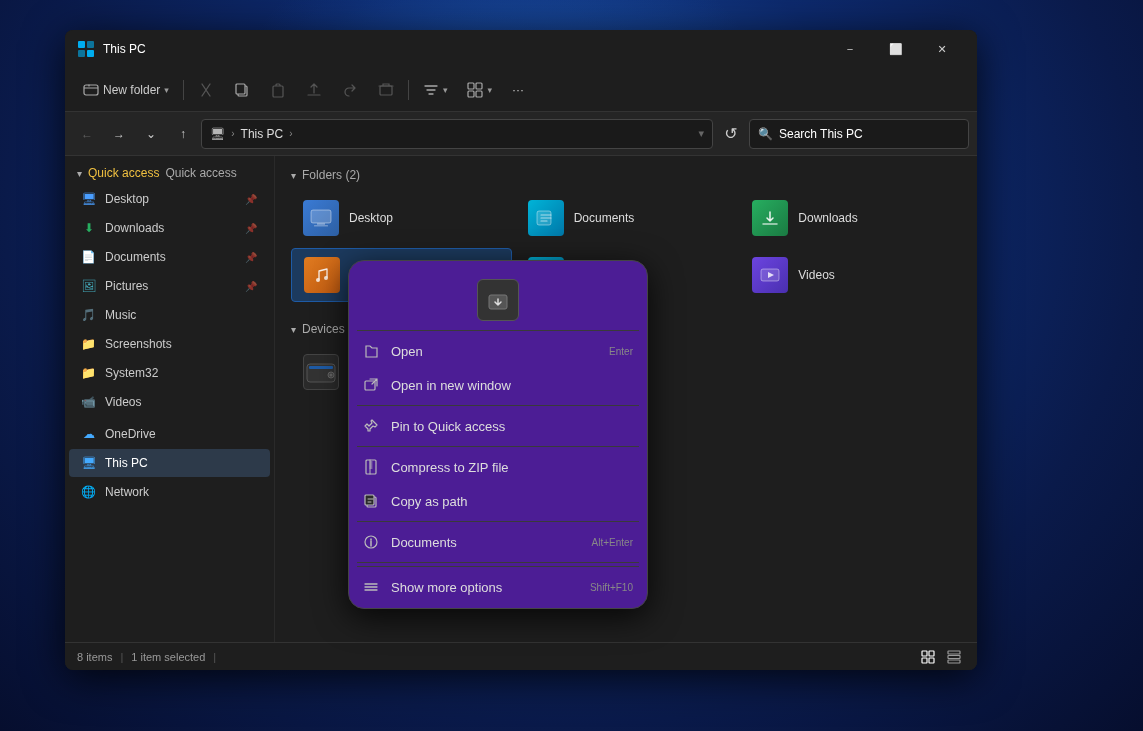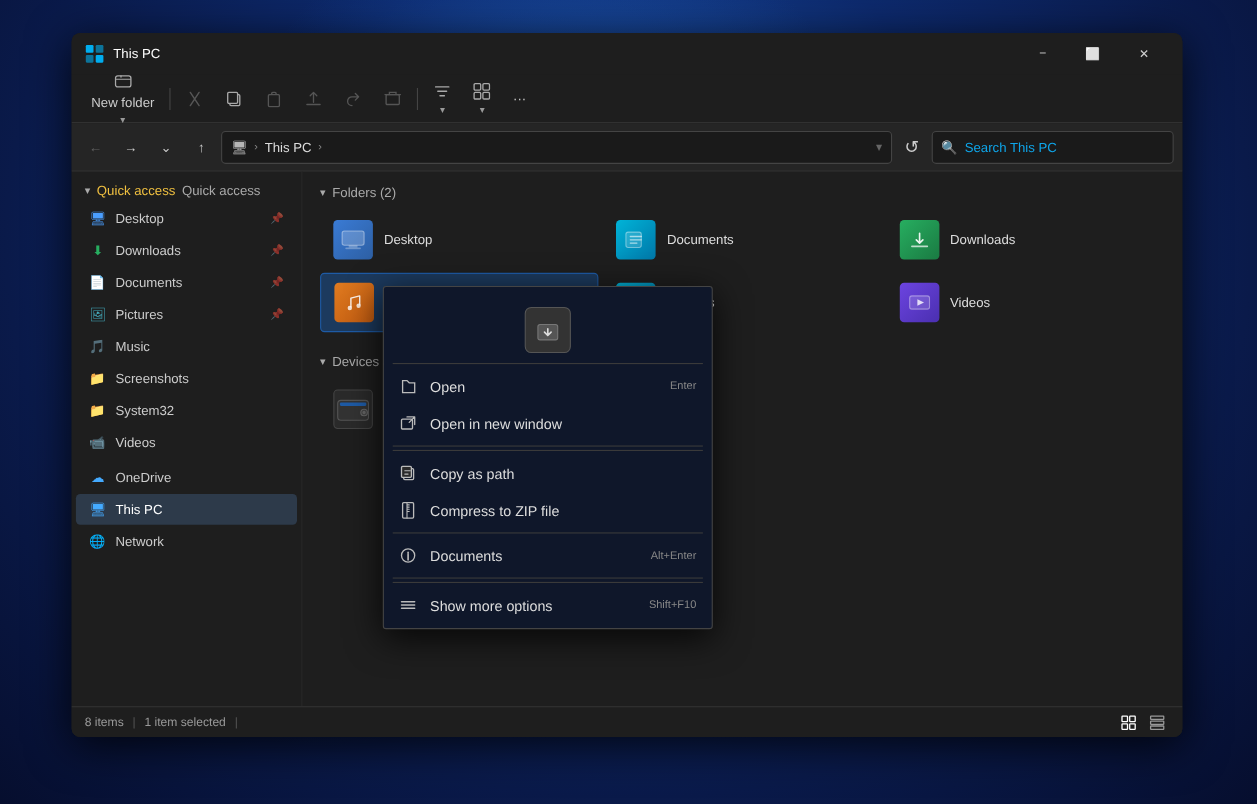--- a/index.html
+++ b/index.html
@@ -31,21 +31,21 @@
       width: 400px; height: 400px;
       border-radius: 50%;
       background: radial-gradient(circle, #1040a0 0%, transparent 70%);
       bottom: 50px; left: 100px;
       opacity: 0.8;
     }
     
     .window {
       position: absolute;
       top: 30px; left: 65px;
-      width: 1010px;
+      width: 912px;
       height: 640px;
       background: #1e1e1e;
       border-radius: 8px;
       display: flex;
       flex-direction: column;
       box-shadow: 0 8px 40px rgba(0,0,0,0.8);
       z-index: 10;
       overflow: hidden;
     }
     
@@ -93,21 +93,20 @@
       flex-shrink: 0;
     }
     .toolbar-btn {
       display: flex; align-items: center; gap: 4px;
       padding: 4px 8px;
       border-radius: 4px;
       color: #ccc;
       font-size: 12px;
       cursor: pointer;
       white-space: nowrap;
-      flex-direction: column;
     }
     .toolbar-btn svg { width: 16px; height: 16px; opacity: 0.8; }
     .toolbar-sep {
       width: 1px; height: 20px;
       background: #444;
       margin: 0 2px;
     }
     .toolbar-btn.disabled { opacity: 0.4; }
     
     .addressbar {
@@ -274,23 +273,23 @@
       cursor: pointer;
       color: #999;
     }
     .statusbar-view-btn.active { color: #fff; }
     
     .context-menu {
       position: absolute;
       top: 260px;
       left: 348px;
       width: 300px;
-      background: #0f172a;
+      background: #4c1d95;
       border: 1px solid #444;
-      border-radius: 3px;
+      border-radius: 16px;
       box-shadow: 0 8px 32px rgba(0,0,0,0.8);
       z-index: 100;
       overflow: hidden;
       padding: 4px 0;
     }
     .context-menu-top-icon {
       width: 42px; height: 42px;
       background: #333;
       border: 1px solid #555;
       border-radius: 6px;
@@ -431,21 +430,21 @@
     <div class="address-path">
       <span class="path-icon">🖥</span>
       <span class="address-chevron">›</span>
       <span>This PC</span>
       <span class="address-chevron">›</span>
       <span style="margin-left:auto;color:#666;font-size:11px">▾</span>
     </div>
     <div class="address-refresh">↺</div>
     <div class="search-box">
       <span style="color:#888">🔍</span>
-      <span style="color:#0ea5e9">Search This PC</span>
+      <span style="color:#ffffff">Search This PC</span>
     </div>
   </div>
 
   <div class="main">
 
     <div class="sidebar">
       <div class="sidebar-section-header">
         <span class="chevron">▾</span>
         <span style="color:#f0c040">Quick access</span>
         <span>Quick access</span>
@@ -645,45 +644,53 @@
       <svg width="16" height="16" viewBox="0 0 16 16" fill="none">
           <rect x="2" y="4" width="10" height="9" rx="1" stroke="#bbb" stroke-width="1.2"></rect>
           <path d="M7 2h7v7M14 2l-5 5" stroke="#bbb" stroke-width="1.2" stroke-linecap="round" stroke-linejoin="round"></path>
         </svg>
     </span>
     <span>Open in new window</span>
   </div>
 
   <div class="context-menu-sep"></div>
 
+  <div class="context-menu-item">
+    <span class="cm-icon">
+      <svg width="16" height="16" viewBox="0 0 16 16" fill="none">
+          <path d="M9 2l5 5-2 2-2-1-3 3v2H5v-2L2 8l2-2 2 2 3-3-1-2z" stroke="#bbb" stroke-width="1.2" fill="none" stroke-linejoin="round"></path>
+        </svg>
+    </span>
+    <span>Pin to Quick access</span>
+  </div>
 
 
   <div class="context-menu-sep"></div>
+
+  <div class="context-menu-item">
+    <span class="cm-icon">
+      <svg width="16" height="16" viewBox="0 0 16 16" fill="none">
+          <rect x="3" y="1" width="10" height="14" rx="1" stroke="#bbb" stroke-width="1.2"></rect>
+          <path d="M7 1v14M7 3h2M7 5h2M7 7h2M7 9h2" stroke="#bbb" stroke-width="1" stroke-linecap="round"></path>
+        </svg>
+    </span>
+    <span>Compress to ZIP file</span>
+  </div>
 
   <div class="context-menu-item">
     <span class="cm-icon">
       <svg width="16" height="16" viewBox="0 0 16 16" fill="none">
           <rect x="4" y="4" width="9" height="10" rx="1" stroke="#bbb" stroke-width="1.2"></rect>
           <rect x="2" y="2" width="9" height="10" rx="1" stroke="#bbb" stroke-width="1.2" fill="#2a2a2a"></rect>
           <path d="M5 6h5M5 9h3" stroke="#bbb" stroke-width="1" stroke-linecap="round"></path>
         </svg>
     </span>
     <span>Copy as path</span>
   </div>
 
-  <div class="context-menu-item">
-    <span class="cm-icon">
-      <svg width="16" height="16" viewBox="0 0 16 16" fill="none">
-          <rect x="3" y="1" width="10" height="14" rx="1" stroke="#bbb" stroke-width="1.2"></rect>
-          <path d="M7 1v14M7 3h2M7 5h2M7 7h2M7 9h2" stroke="#bbb" stroke-width="1" stroke-linecap="round"></path>
-        </svg>
-    </span>
-    <span>Compress to ZIP file</span>
-  </div>
-
   <div class="context-menu-sep"></div>
 
   <div class="context-menu-item">
     <span class="cm-icon">
       <svg width="16" height="16" viewBox="0 0 16 16" fill="none">
           <circle cx="8" cy="8" r="6" stroke="#bbb" stroke-width="1.2"></circle>
           <path d="M8 7v5M8 5v1" stroke="#bbb" stroke-width="1.5" stroke-linecap="round"></path>
         </svg>
     </span>
     <span>Documents</span>

